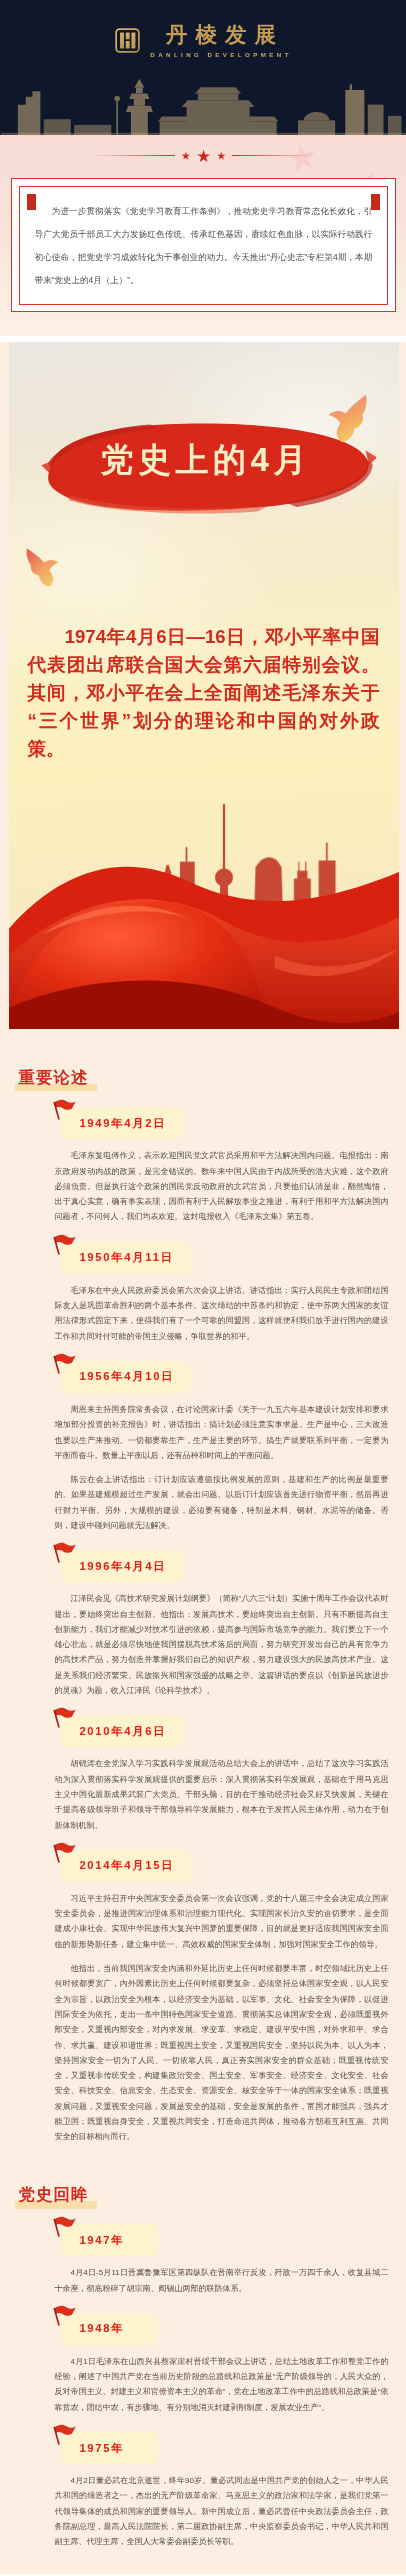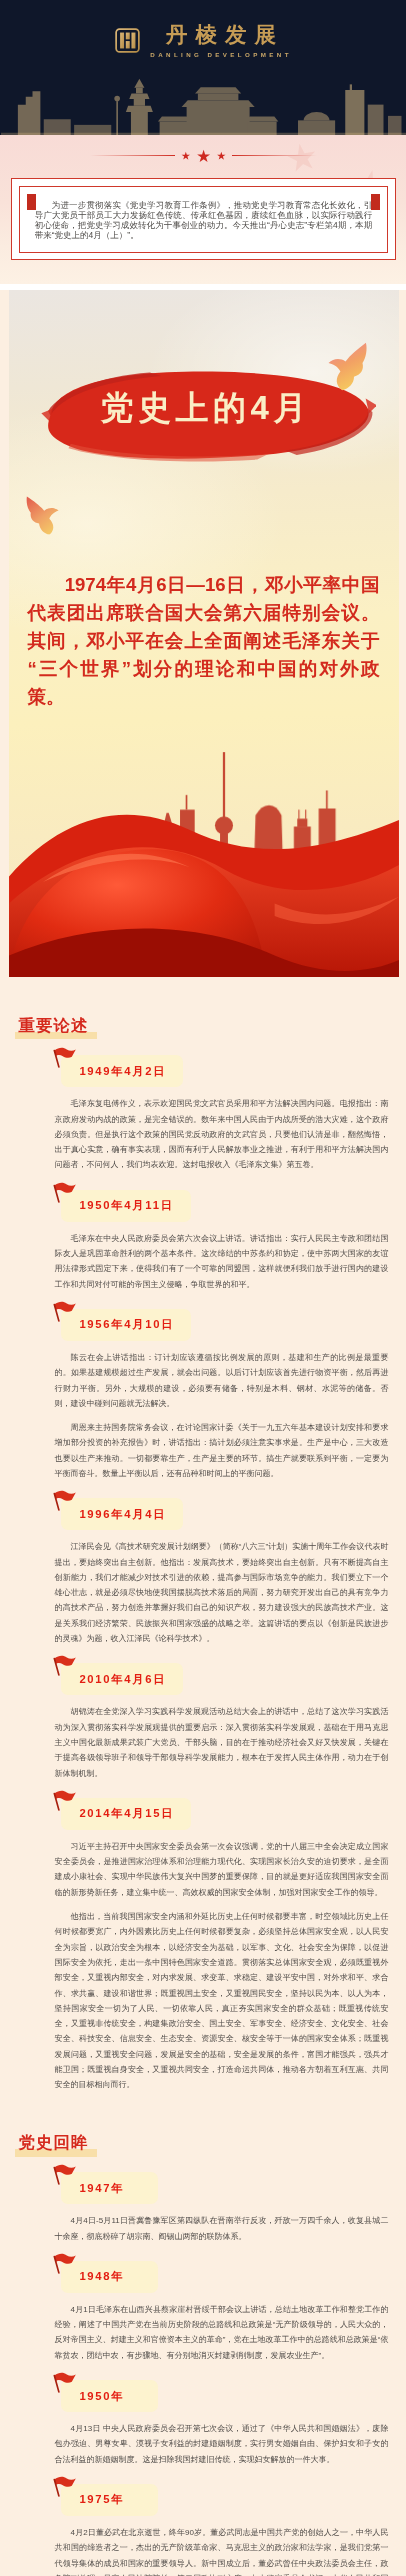--- a/index.html
+++ b/index.html
@@ -24,21 +24,21 @@
   .hline{width:85px;height:1.1px;}
   .hline.l{background:linear-gradient(to right,rgba(208,45,34,0),#d02d22);}
   .hline.r{background:linear-gradient(to left,rgba(208,45,34,0),#d02d22);}
   .star{color:#ce2920;font-size:9.6px;line-height:1;}
   .star.mid{font-size:14.7px;}
   .panel-outer{position:relative;z-index:1;margin:0 11.3px;background:#fff;border:1.1px solid #cf382b;padding:6.8px;}
   .panel-inner{position:relative;border:0.6px solid #cf382b;padding:13.6px 14.7px 11.3px;}
   .corner{position:absolute;width:9px;height:16px;background:#c22b1e;top:6.8px;}
   .corner.lft{left:6.8px;}
   .corner.rgt{right:6.8px;}
-  .intro-text{font-size:8.5px;line-height:10px;color:#4d4a47;text-align:justify;text-indent:2em;margin:0;}
+  .intro-text{font-size:8.5px;line-height:23px;color:#4d4a47;text-align:justify;text-indent:2em;margin:0;}
 
   
   .main{background:#fcefe1;padding-bottom:19px;}
 
   
   .hero{position:relative;width:390px;height:687px;margin:6px auto;overflow:hidden;
     background:
       radial-gradient(237px 147px at 78% 12%, rgba(255,255,255,.55), rgba(255,255,255,0) 70%),
       radial-gradient(283px 170px at 20% 34%, rgba(255,250,235,.6), rgba(255,255,255,0) 70%),
       linear-gradient(178deg,#ebe6e1 0%,#efe7d6 14%,#f6ebcb 30%,#fbf0c4 48%,#fcf0bd 62%,#f9ebc0 78%,#f6e6c2 100%);}
@@ -257,22 +257,22 @@
       </div>
 
       <div class="entry">
         <div class="badge">
           <svg class="flag" viewBox="0 0 44 40">
             <path d="M4 8 C 12 2 20 2 26 6 C 31 9 37 9 42 6 L 35 19 C 30 22 24 21 19 18 C 14 15 9 16 6 18 Z" fill="#d92f1b"></path>
             <path d="M4 8 L 12 37" stroke="#a8200f" stroke-width="3" stroke-linecap="round" fill="none"></path>
           </svg>
           <span class="date">1956年4月10日</span>
         </div>
+        <p class="para">周恩来主持国务院常务会议，在讨论国家计委《关于一九五六年基本建设计划安排和要求增加部分投资的补充报告》时，讲话指出：搞计划必须注意实事求是。生产是中心，三大改造也要以生产来推动。一切都要靠生产，生产是主要的环节。搞生产就要联系到平衡，一定要为平衡而奋斗。数量上平衡以后，还有品种和时间上的平衡问题。</p>
         <p class="para">陈云在会上讲话指出：订计划应该遵循按比例发展的原则，基建和生产的比例是最重要的。如果基建规模超过生产发展，就会出问题。以后订计划应该首先进行物资平衡，然后再进行财力平衡。另外，大规模的建设，必须要有储备，特别是木料、钢材、水泥等的储备。否则，建设中碰到问题就无法解决。</p>
-        <p class="para">周恩来主持国务院常务会议，在讨论国家计委《关于一九五六年基本建设计划安排和要求增加部分投资的补充报告》时，讲话指出：搞计划必须注意实事求是。生产是中心，三大改造也要以生产来推动。一切都要靠生产，生产是主要的环节。搞生产就要联系到平衡，一定要为平衡而奋斗。数量上平衡以后，还有品种和时间上的平衡问题。</p>
       </div>
 
 
       <div class="entry">
         <div class="badge">
           <svg class="flag" viewBox="0 0 44 40">
             <path d="M4 8 C 12 2 20 2 26 6 C 31 9 37 9 42 6 L 35 19 C 30 22 24 21 19 18 C 14 15 9 16 6 18 Z" fill="#d92f1b"></path>
             <path d="M4 8 L 12 37" stroke="#a8200f" stroke-width="3" stroke-linecap="round" fill="none"></path>
           </svg>
           <span class="date">1996年4月4日</span>
@@ -326,30 +326,20 @@
         <div class="badge">
           <svg class="flag" viewBox="0 0 44 40">
             <path d="M4 8 C 12 2 20 2 26 6 C 31 9 37 9 42 6 L 35 19 C 30 22 24 21 19 18 C 14 15 9 16 6 18 Z" fill="#d92f1b"></path>
             <path d="M4 8 L 12 37" stroke="#a8200f" stroke-width="3" stroke-linecap="round" fill="none"></path>
           </svg>
           <span class="date">1948年</span>
         </div>
         <p class="para">4月1日毛泽东在山西兴县蔡家崖村晋绥干部会议上讲话，总结土地改革工作和整党工作的经验，阐述了中国共产党在当前历史阶段的总路线和总政策是“无产阶级领导的，人民大众的，反对帝国主义、封建主义和官僚资本主义的革命”，党在土地改革工作中的总路线和总政策是“依靠贫农，团结中农，有步骤地、有分别地消灭封建剥削制度，发展农业生产”。</p>
       </div>
 
-      <div class="entry">
-        <div class="badge">
-          <svg class="flag" viewBox="0 0 44 40">
-            <path d="M4 8 C 12 2 20 2 26 6 C 31 9 37 9 42 6 L 35 19 C 30 22 24 21 19 18 C 14 15 9 16 6 18 Z" fill="#d92f1b"></path>
-            <path d="M4 8 L 12 37" stroke="#a8200f" stroke-width="3" stroke-linecap="round" fill="none"></path>
-          </svg>
-          <span class="date">1950年</span>
-        </div>
-        <p class="para">4月13日 中央人民政府委员会召开第七次会议，通过了《中华人民共和国婚姻法》，废除包办强迫、男尊女卑、漠视子女利益的封建婚姻制度，实行男女婚姻自由、保护妇女和子女的合法利益的新婚姻制度。这是扫除我国封建旧传统，实现妇女解放的一件大事。</p>
-      </div>
 
       <div class="entry">
         <div class="badge">
           <svg class="flag" viewBox="0 0 44 40">
             <path d="M4 8 C 12 2 20 2 26 6 C 31 9 37 9 42 6 L 35 19 C 30 22 24 21 19 18 C 14 15 9 16 6 18 Z" fill="#d92f1b"></path>
             <path d="M4 8 L 12 37" stroke="#a8200f" stroke-width="3" stroke-linecap="round" fill="none"></path>
           </svg>
           <span class="date">1975年</span>
         </div>
         <p class="para">4月2日董必武在北京逝世，终年90岁。董必武同志是中国共产党的创始人之一，中华人民共和国的缔造者之一，杰出的无产阶级革命家、马克思主义的政治家和法学家，是我们党第一代领导集体的成员和国家的重要领导人。新中国成立后，董必武曾任中央政法委员会主任，政务院副总理，最高人民法院院长，第二届政协副主席，中央监察委员会书记，中华人民共和国副主席、代理主席，全国人大常委会副委员长等职。</p>

